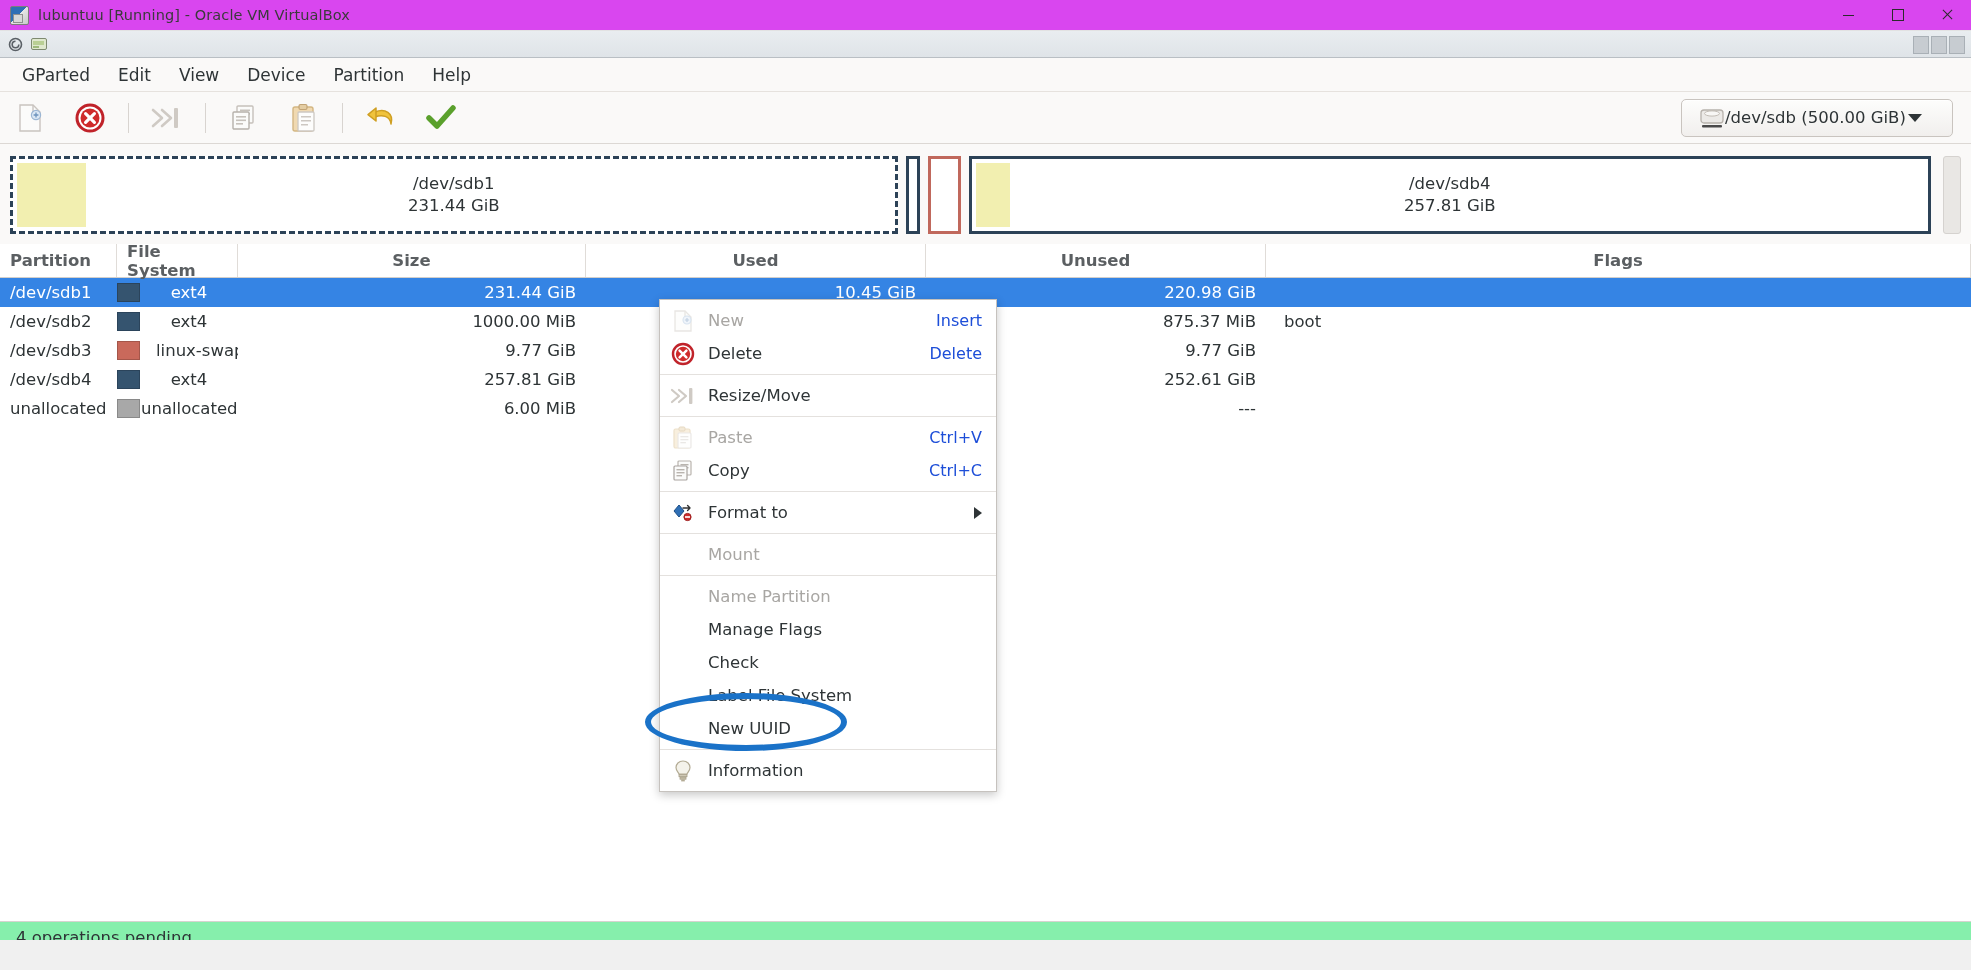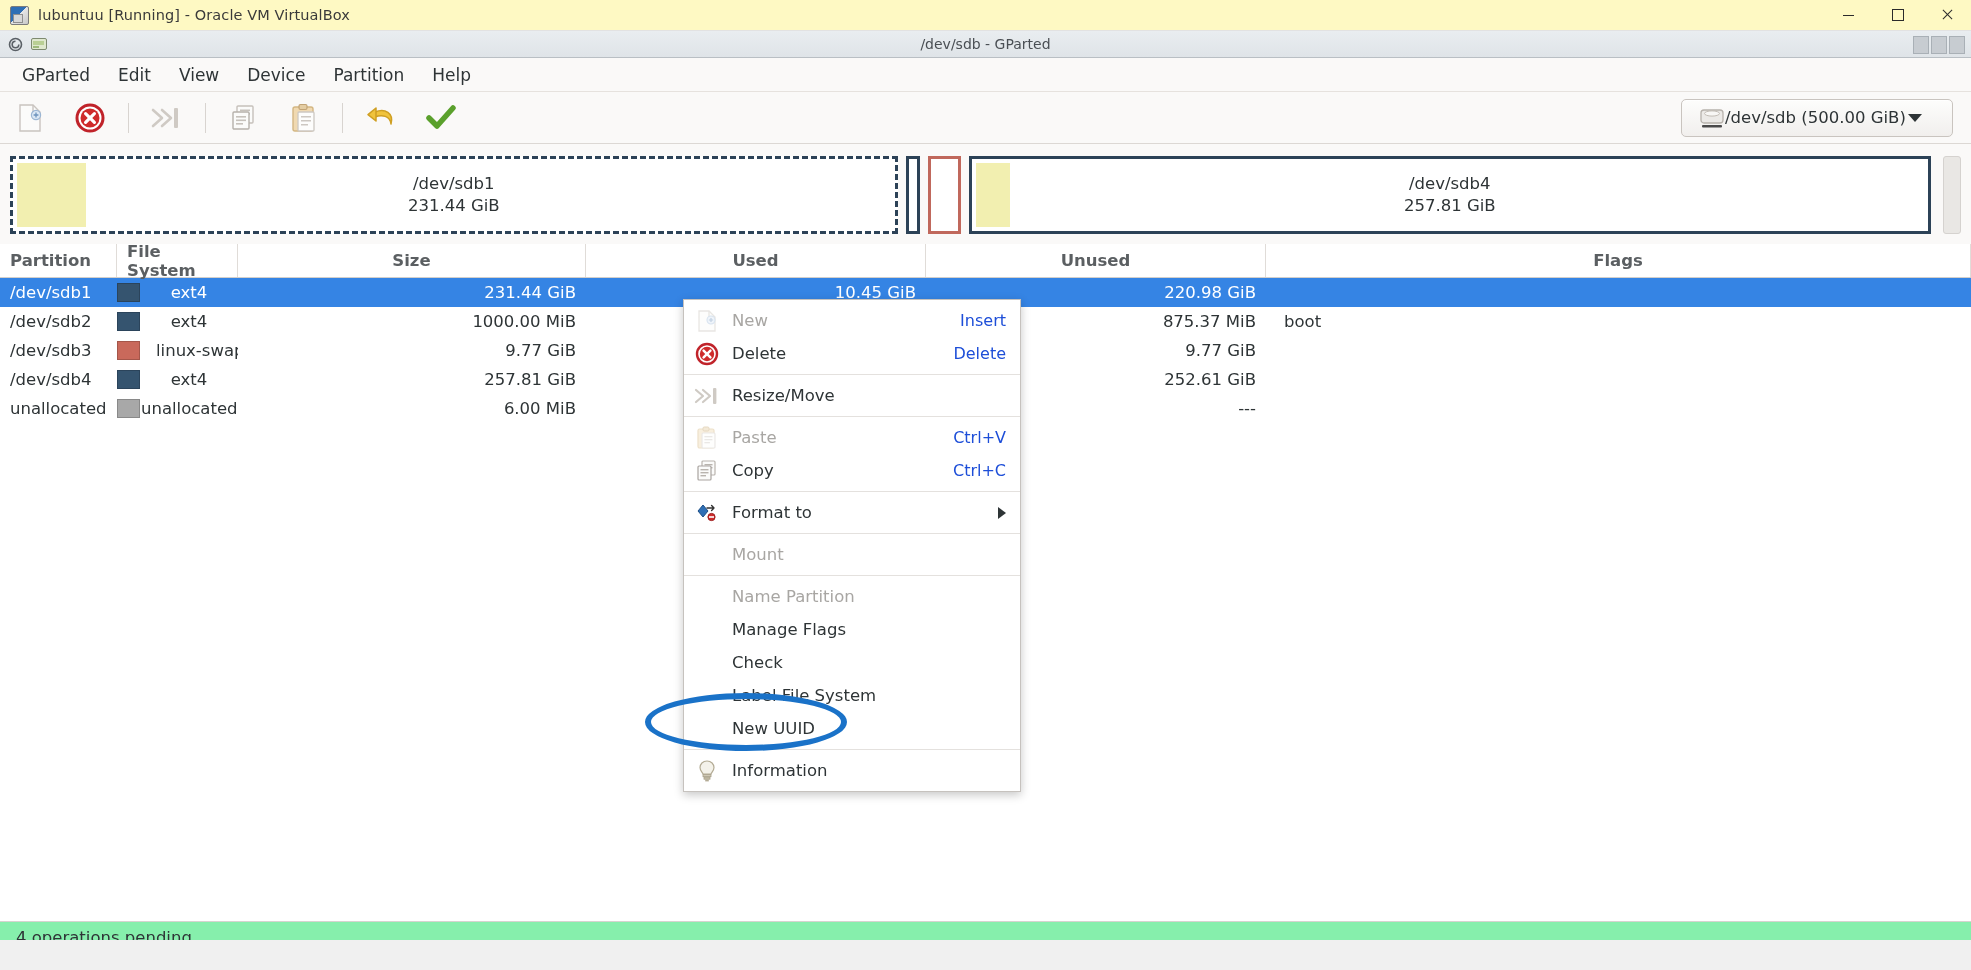--- a/index.html
+++ b/index.html
@@ -19,21 +19,21 @@
   
   #vbox-window {
     position: absolute;
     inset: 0;
     background: #f0f0f0;
     display: flex;
     flex-direction: column;
   }
   #vbox-titlebar {
     height: 31px;
-    background: #fef9c3;
+    background: #d946ef;
     border-bottom: 1px solid #e2e2e2;
     display: flex;
     align-items: center;
     padding-left: 10px;
     box-sizing: border-box;
   }
   #vbox-icon {
     width: 17px; height: 17px;
     margin-right: 9px;
     background: linear-gradient(135deg,#2f6fb5 0%,#2f6fb5 45%,#e7e7e7 45%,#c8c8c8 100%);
@@ -322,21 +322,21 @@
     align-items: center;
     padding-left: 16px;
     box-sizing: border-box;
     font-size: 16.5px;
     color: #2e3436;
   }
 
   
   #context-menu {
     position: absolute;
-    left: 683px;
+    left: 659px;
     top: 268px;
     width: 338px;
     background: #ffffff;
     border: 1px solid #c6c2be;
     box-shadow: 0 3px 9px rgba(0,0,0,.22);
     padding: 4px 0;
     box-sizing: border-box;
     z-index: 50;
   }
   .cm-item {
@@ -424,21 +424,20 @@
           </svg>
         </span>
         <span class="tb-mini-icon">
           <svg width="16" height="14" viewBox="0 0 16 14">
             <rect x="0.5" y="1.5" width="15" height="11" rx="1.5" fill="#dfe8ce" stroke="#7e8a70"></rect>
             <rect x="2" y="4" width="11" height="4" fill="#b9cf94"></rect>
             <rect x="2" y="9" width="6" height="2" fill="#9db97a"></rect>
           </svg>
         </span>
       </div>
-      <div id="gp-title-text">/dev/sdb - GParted</div>
       <div id="gparted-titlebar-right">
         <span class="gp-winbtn"></span>
         <span class="gp-winbtn"></span>
         <span class="gp-winbtn"></span>
       </div>
     </div>
 
     <div id="menubar">
         <div class="menu-item">GParted</div>
         <div class="menu-item">Edit</div>

